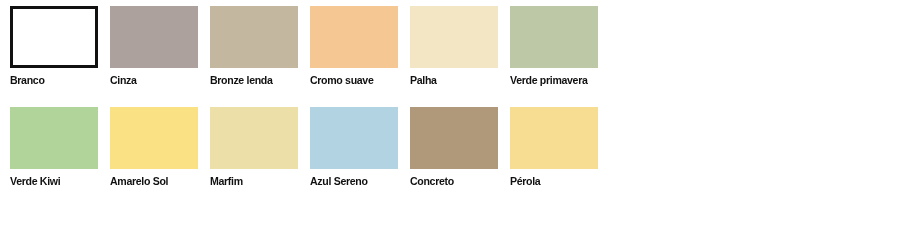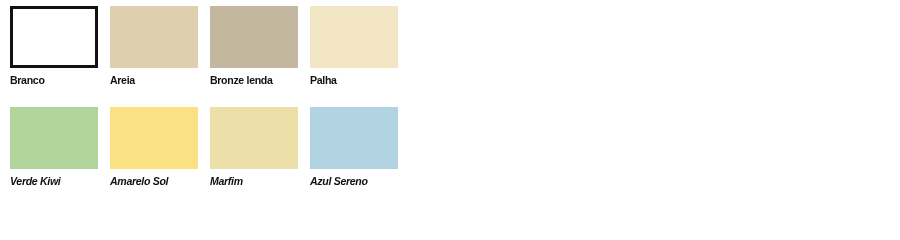--- a/index.html
+++ b/index.html
@@ -25,21 +25,21 @@
 
   .swatch-row {
     position: absolute;
     left: 0;
     width: 900px;
     height: 96px;
     display: flex;
     flex-direction: row;
   }
   .row-top    { top: 2px; }
-  .row-bottom { top: 103px; font-style: italic; }
+  .row-bottom { top: 103px; }
 
   .swatch-cell {
     position: relative;
     width: 100px;
     height: 96px;
     box-sizing: border-box;
     padding-left: 10px;
     padding-right: 0;
   }
 
@@ -86,44 +86,60 @@
 <body>
 
 <div class="palette">
 
   <div class="swatch-row row-top">
       <div class="swatch-cell">
         <div class="swatch-chip outline-heavy" style="background: rgb(255, 255, 255);"></div>
         <div class="swatch-label">Branco</div>
       </div>
       <div class="swatch-cell">
-        <div class="swatch-chip" style="background: rgb(222, 208, 174);"></div>
-        <div class="swatch-label">Areia</div>
+        <div class="swatch-chip" style="background: rgb(172, 161, 157);"></div>
+        <div class="swatch-label">Cinza</div>
       </div>
       <div class="swatch-cell">
         <div class="swatch-chip" style="background: rgb(196, 183, 159);"></div>
         <div class="swatch-label">Bronze lenda</div>
       </div>
       <div class="swatch-cell">
+        <div class="swatch-chip" style="background: rgb(245, 200, 147);"></div>
+        <div class="swatch-label">Cromo suave</div>
+      </div>
+      <div class="swatch-cell">
         <div class="swatch-chip" style="background: rgb(243, 230, 196);"></div>
         <div class="swatch-label">Palha</div>
+      </div>
+      <div class="swatch-cell">
+        <div class="swatch-chip" style="background: rgb(189, 200, 166);"></div>
+        <div class="swatch-label">Verde primavera</div>
       </div>
     </div>
   <div class="swatch-row row-bottom">
       <div class="swatch-cell">
         <div class="swatch-chip" style="background: rgb(177, 212, 154);"></div>
         <div class="swatch-label">Verde Kiwi</div>
       </div>
       <div class="swatch-cell">
         <div class="swatch-chip" style="background: rgb(250, 225, 132);"></div>
         <div class="swatch-label">Amarelo Sol</div>
       </div>
       <div class="swatch-cell">
         <div class="swatch-chip" style="background: rgb(236, 223, 168);"></div>
         <div class="swatch-label">Marfim</div>
       </div>
       <div class="swatch-cell">
         <div class="swatch-chip" style="background: rgb(178, 211, 226);"></div>
         <div class="swatch-label">Azul Sereno</div>
       </div>
+      <div class="swatch-cell">
+        <div class="swatch-chip" style="background: rgb(176, 153, 122);"></div>
+        <div class="swatch-label">Concreto</div>
+      </div>
+      <div class="swatch-cell">
+        <div class="swatch-chip" style="background: rgb(247, 221, 146);"></div>
+        <div class="swatch-label">Pérola</div>
+      </div>
     </div>
 
 </div>
 
 </body></html>

